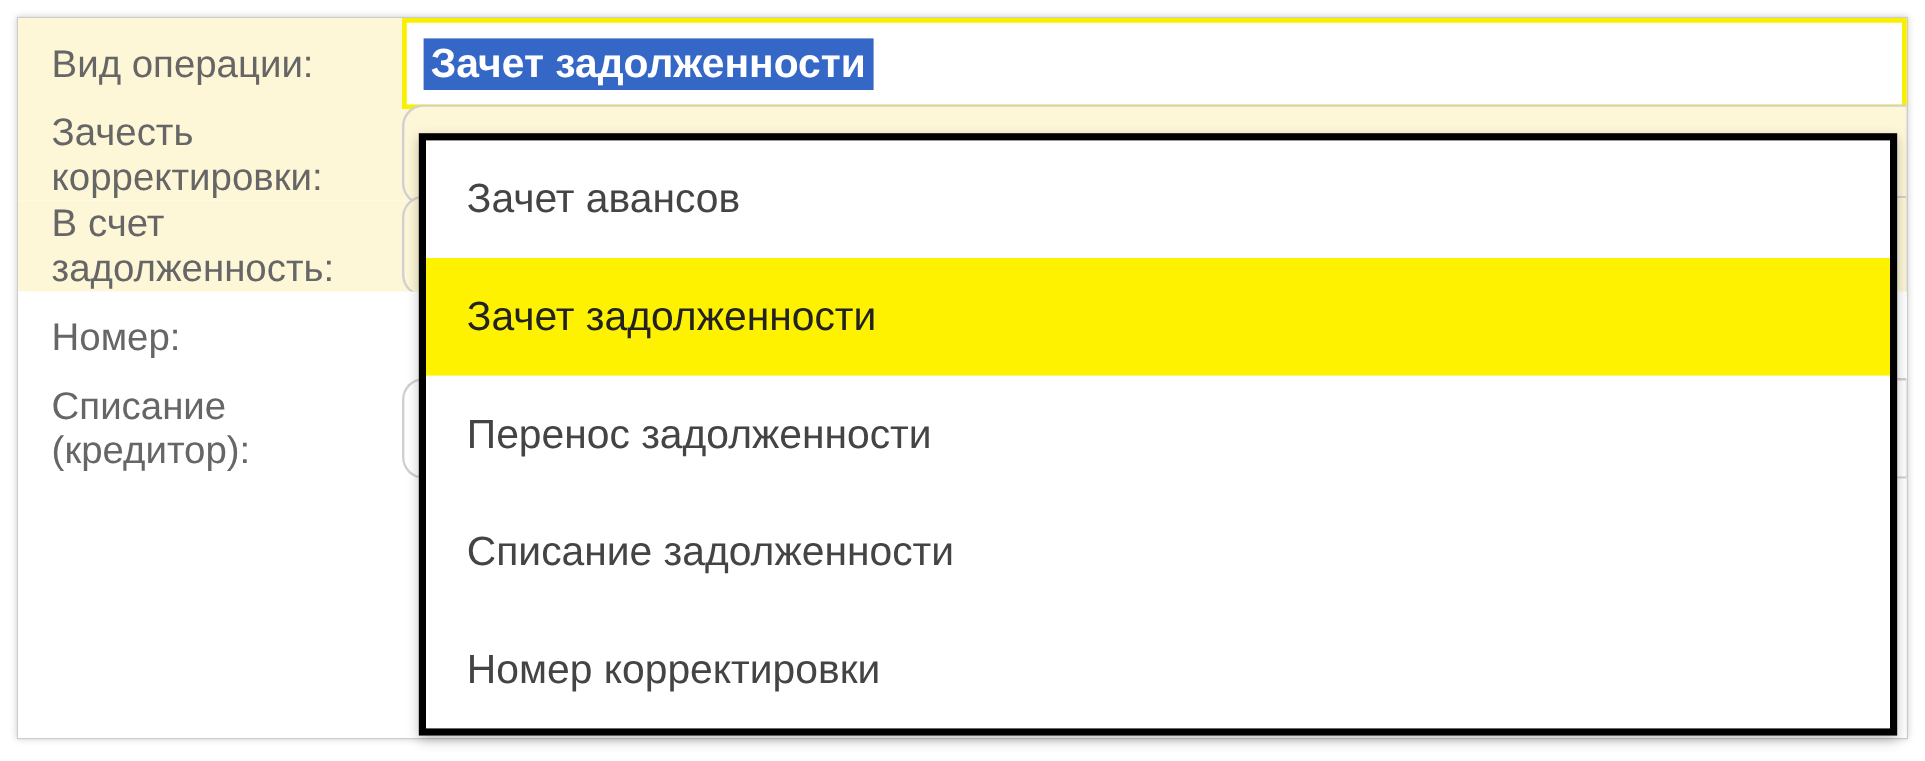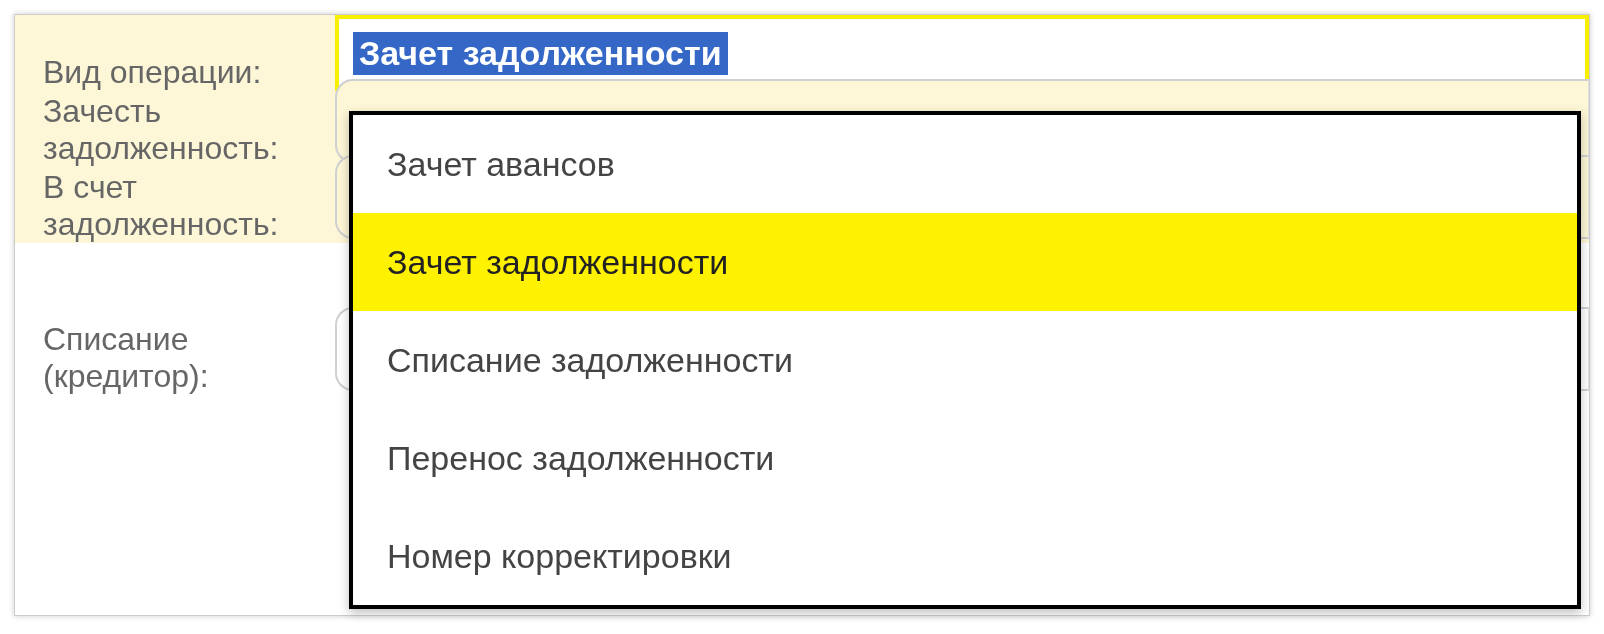--- a/index.html
+++ b/index.html
@@ -19,21 +19,21 @@
       width: 1576px;
       height: 602px;
       margin: 14px;
       border: 1px solid #cccccc;
       box-shadow: 0 0 6px rgba(0,0,0,0.2);
       position: relative;
       background: #ffffff;
     }
     .form-row {
       display: flex;
-      align-items: flex-end;
+      align-items: center;
       height: 76px;
       position: relative;
     }
     .highlighted-row {
       background: #fdf7d7;
     }
     .highlighted-input {
       background: #fdf7d7;
     }
     .form-label {
@@ -74,21 +74,21 @@
       font-weight: bold;
       padding: 2px 6px;
       display: inline-block;
     }
     .dropdown {
       position: absolute;
       top: 96px;
       left: 334px;
       right: 8px;
       background: #ffffff;
-      border: 4px solid #000000;
+      border: 6px solid #000000;
       box-shadow: 0 4px 10px rgba(0,0,0,0.25);
       z-index: 100;
     }
     .dropdown-item {
       height: 98px;
       display: flex;
       align-items: center;
       padding-left: 34px;
       font-size: 34px;
       color: #444444;
@@ -109,39 +109,40 @@
 <div class="container">
 
   <div class="form-row highlighted-row">
     <div class="form-label">Вид операции:</div>
     <div class="input-wrapper active">
       <span class="selected-text">Зачет задолженности</span>
     </div>
   </div>
 
   <div class="form-row highlighted-row">
-    <div class="form-label">Зачесть задолженность:</div>
+    <div class="form-label">Зачесть корректировки:</div>
     <div class="input-wrapper bracket highlighted-input"></div>
   </div>
 
   <div class="form-row highlighted-row">
     <div class="form-label">В счет задолженность:</div>
     <div class="input-wrapper bracket highlighted-input"></div>
   </div>
 
   <div class="form-row light-bg">
+    <div class="form-label">Номер:</div>
     <div class="input-wrapper" style="border:none;"></div>
   </div>
 
   <div class="form-row light-bg">
     <div class="form-label">Списание (кредитор):</div>
     <div class="input-wrapper bracket" style="background:#ffffff;"></div>
   </div>
 
   <div class="dropdown">
     <div class="dropdown-item">Зачет авансов</div>
     <div class="dropdown-item highlighted">Зачет задолженности</div>
+    <div class="dropdown-item">Перенос задолженности</div>
     <div class="dropdown-item">Списание задолженности</div>
-    <div class="dropdown-item">Перенос задолженности</div>
     <div class="dropdown-item">Номер корректировки</div>
   </div>
 
 </div>
 
 </body></html>

